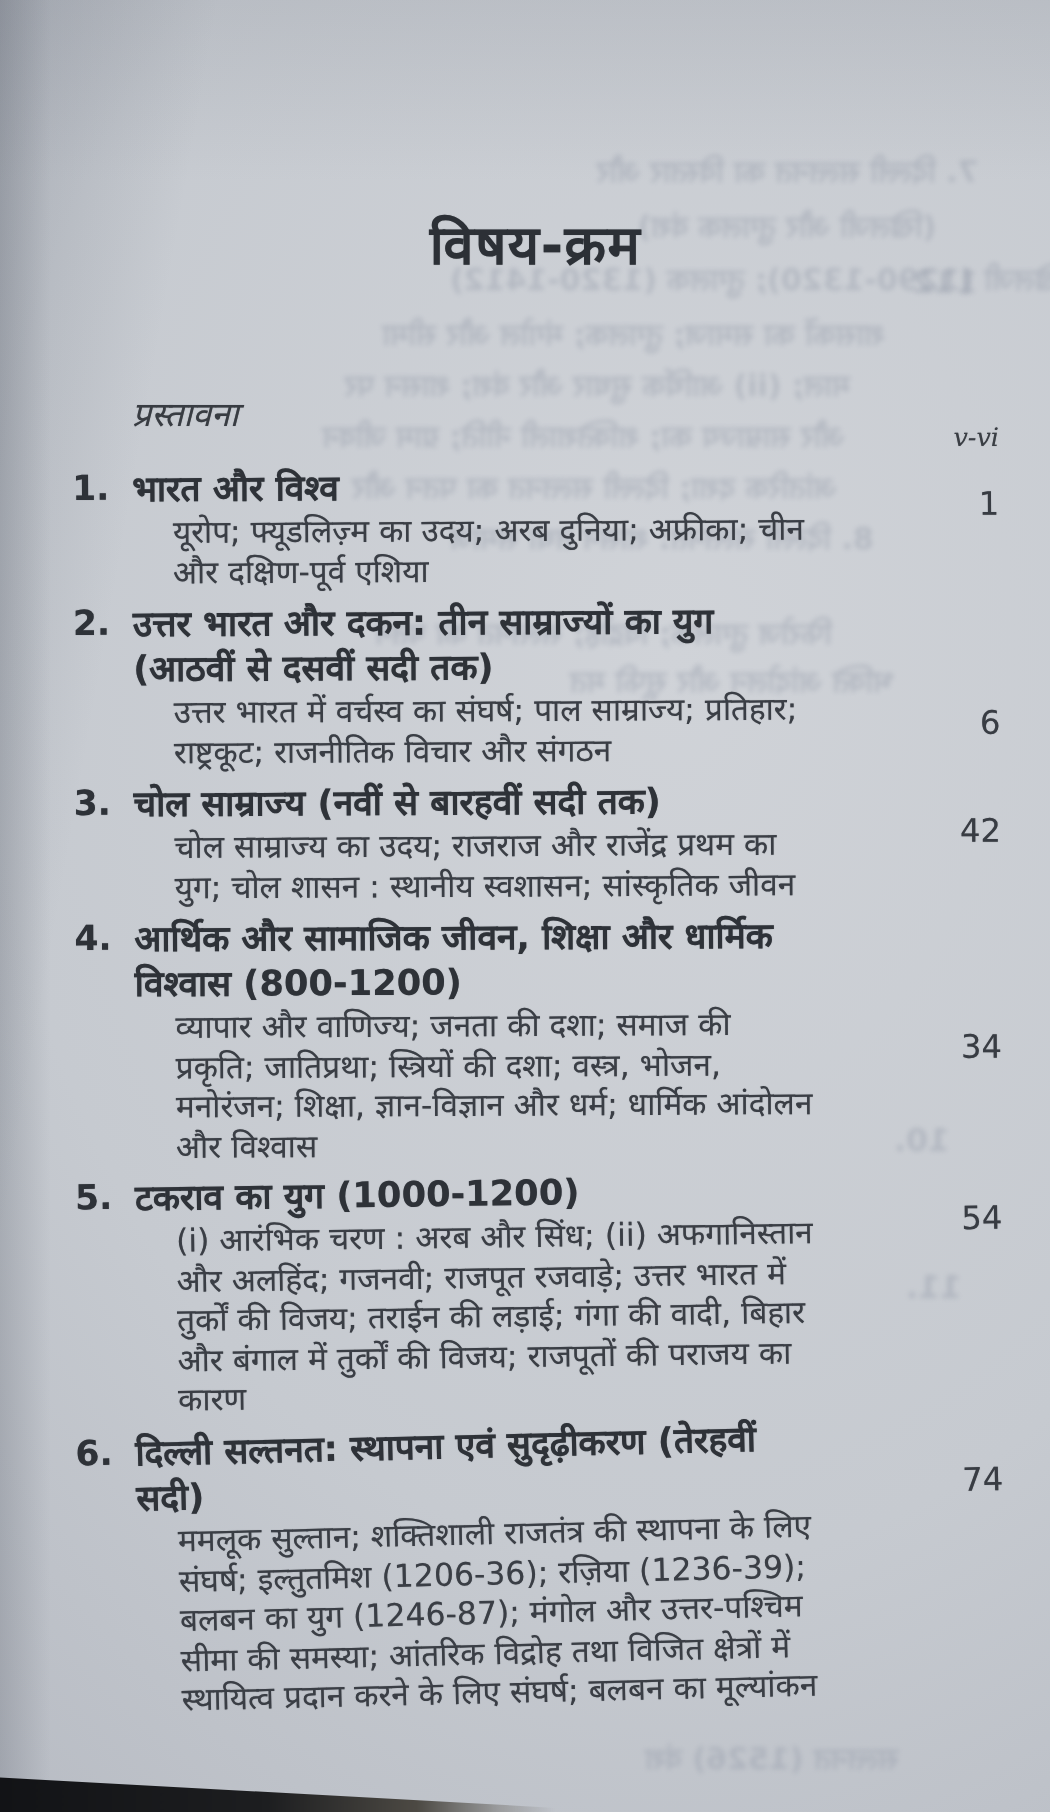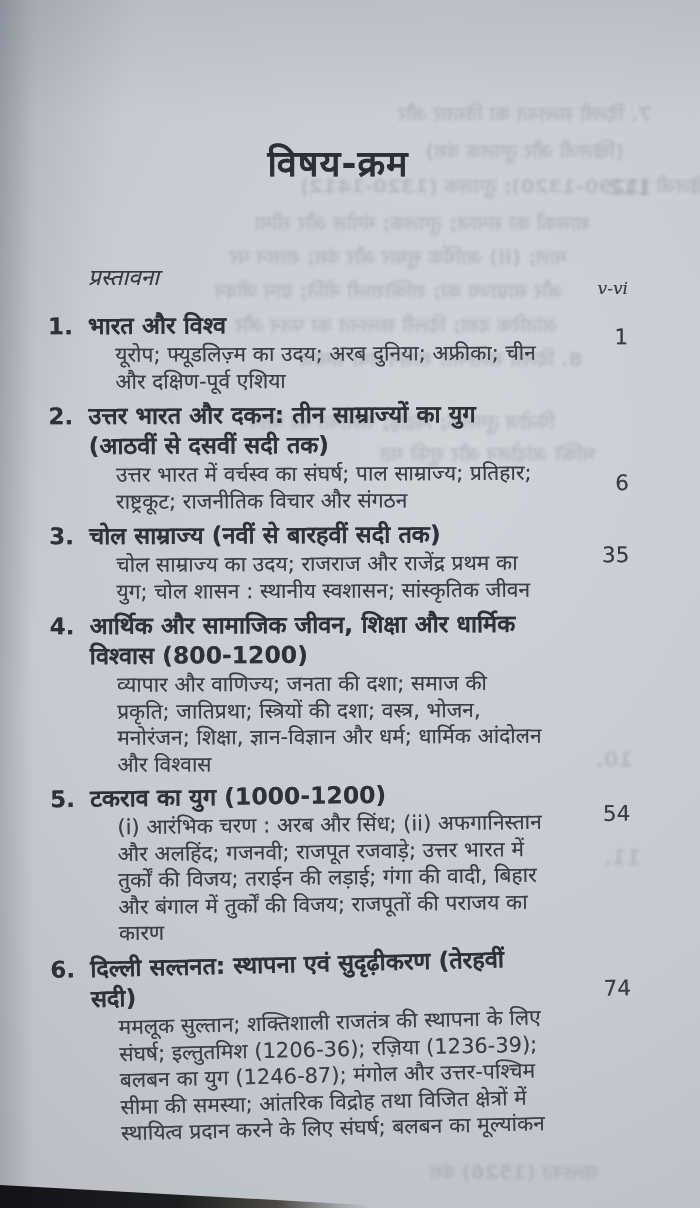--- a/index.html
+++ b/index.html
@@ -48,32 +48,32 @@
   .g8{top:345px;left:300px;}
   .g9{top:408px;left:250px;}
   .g10{top:440px;left:380px;}
   .g11{top:748px;left:596px;font-size:21px;}
   .g12{top:846px;left:604px;font-size:21px;}
   .g13{top:1158px;left:430px;}
 
   
   .content{
     position:relative;z-index:2;
-    padding:138px 72px 0 48px;
+    padding:138px 34px 0 48px;
     color:#31353b;
     text-shadow:0 0 .5px rgba(49,53,59,.55);
   }
   .title{
     margin:0 0 76px 0;
     text-align:center;
     font-size:36px;font-weight:bold;letter-spacing:1px;
     color:#2c3036;
   }
   .front{margin:0 0 18px 40px;}
-  .front-row{display:flex;align-items:center;margin-bottom:9px;}
+  .front-row{display:flex;align-items:flex-end;margin-bottom:9px;}
   .front-label{
     font-style:italic;font-size:22.5px;line-height:29px;color:#383c42;
     font-family:"DejaVu Serif","Liberation Serif",serif;
   }
   .front-page{
     margin-left:auto;position:relative;top:10px;
     font-style:italic;font-size:17px;color:#3a3e44;
     font-family:"DejaVu Serif","Liberation Serif",serif;
   }
   .toc{transform:rotate(-.3deg);transform-origin:40% 0;}
@@ -150,29 +150,30 @@
         </div>
         <div class="pagecol"><span class="pnum">6</span></div>
       </div>
 
       <div class="entry e3">
         <div class="num">3.</div>
         <div class="main">
           <div class="etitle">चोल साम्राज्य (नवीं से बारहवीं सदी तक)</div>
           <div class="desc">चोल साम्राज्य का उदय; राजराज और राजेंद्र प्रथम का युग; चोल शासन : स्थानीय स्वशासन; सांस्कृतिक जीवन</div>
         </div>
-        <div class="pagecol"><span class="pnum">35</span></div>
+        <div class="pagecol"><span class="pnum">42</span></div>
       </div>
 
       <div class="entry e4">
         <div class="num">4.</div>
         <div class="main">
           <div class="etitle">आर्थिक और सामाजिक जीवन, शिक्षा और धार्मिक विश्वास (800-1200)</div>
           <div class="desc">व्यापार और वाणिज्य; जनता की दशा; समाज की प्रकृति; जातिप्रथा; स्त्रियों की दशा; वस्त्र, भोजन, मनोरंजन; शिक्षा, ज्ञान-विज्ञान और धर्म; धार्मिक आंदोलन और विश्वास</div>
         </div>
+        <div class="pagecol"><span class="pnum">34</span></div>
       </div>
 
       <div class="entry e5">
         <div class="num">5.</div>
         <div class="main">
           <div class="etitle">टकराव का युग (1000-1200)</div>
           <div class="desc">(i) आरंभिक चरण : अरब और सिंध; (ii) अफगानिस्तान और अलहिंद; गजनवी; राजपूत रजवाड़े; उत्तर भारत में तुर्कों की विजय; तराईन की लड़ाई; गंगा की वादी, बिहार और बंगाल में तुर्कों की विजय; राजपूतों की पराजय का कारण</div>
         </div>
         <div class="pagecol"><span class="pnum">54</span></div>
       </div>

